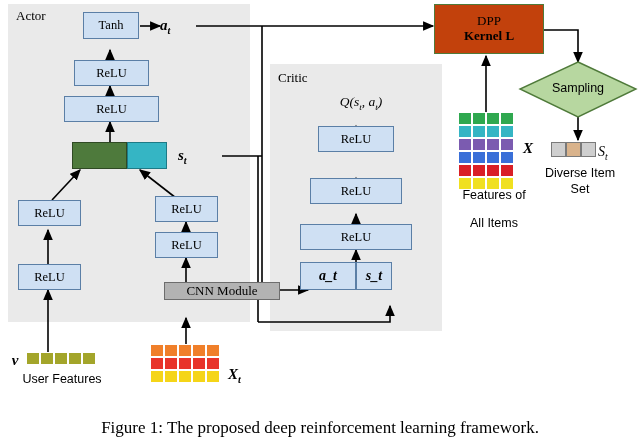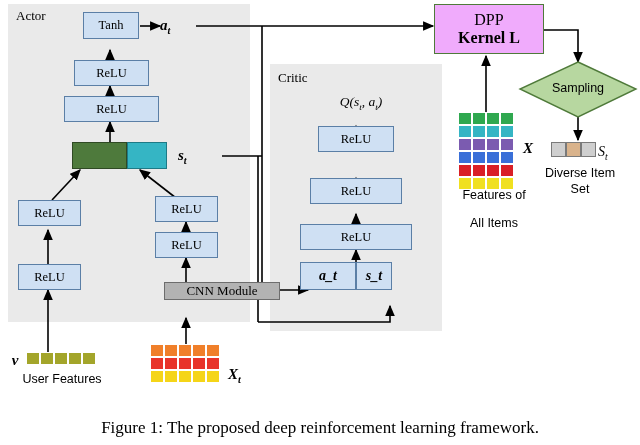--- a/index.html
+++ b/index.html
@@ -36,26 +36,26 @@
   .box-gray {
     background:#b3b3b3;
     border:1px solid #6d6d6d;
     display:flex; align-items:center; justify-content:center;
     font-family:"Liberation Serif", serif;
     font-size:13px;
     color:#000;
     box-sizing:border-box;
   }
   .box-green {
-    background:#f0abfc;
+    background:#c2410c;
     border:1px solid #4f7a3a;
     display:flex; align-items:center; justify-content:center;
     text-align:center;
     font-family:"Liberation Serif", serif;
-    font-size:16px;
+    font-size:13px;
     color:#000;
     line-height:1.15;
     box-sizing:border-box;
   }
   .split-left {
     background:#4e7a3c;
     border:1px solid #2f4a24;
     box-sizing:border-box;
   }
   .split-right {

